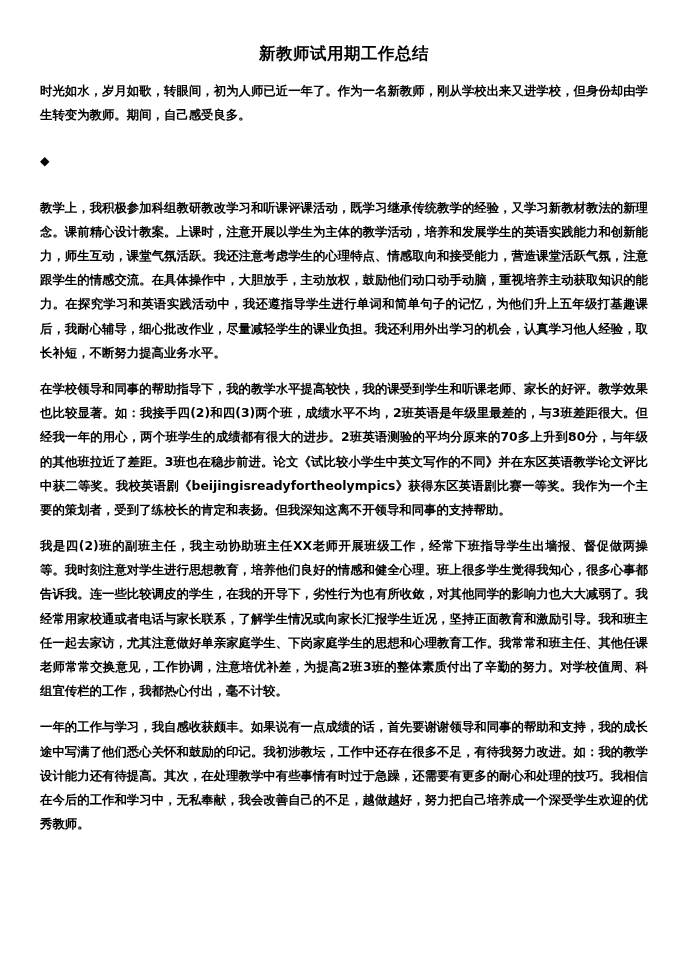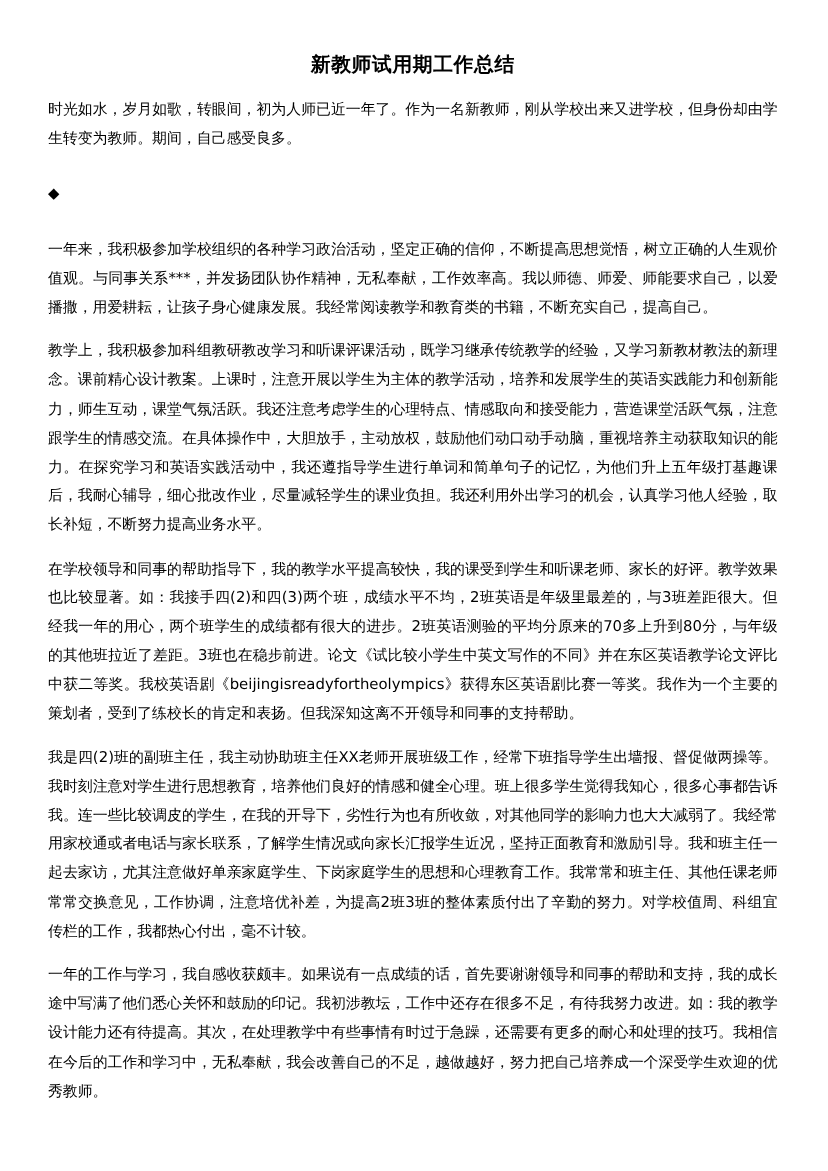--- a/index.html
+++ b/index.html
@@ -31,20 +31,21 @@
     line-height: 1.4;
   }
   .para {
     font-size: 12.4px;
     line-height: 1.95;
     text-align: justify;
     text-justify: inter-ideograph;
     margin: 0 0 12px 0;
     text-indent: 0;
     word-break: break-all;
+    font-weight: bold;
   }
   .marker-para {
     font-size: 12.4px;
     line-height: 1.95;
     margin: 0 0 12px 0;
     min-height: 20px;
   }
   .spacer-sm { height: 10px; }
 </style>
 </head>
@@ -55,21 +56,20 @@
   <h1 class="doc-title">新教师试用期工作总结</h1>
 
   <p class="para">时光如水，岁月如歌，转眼间，初为人师已近一年了。作为一名新教师，刚从学校出来又进学校，但身份却由学生转变为教师。期间，自己感受良多。</p>
 
   <div class="spacer-sm"></div>
 
   <p class="marker-para">◆</p>
 
   <div class="spacer-sm"></div>
 
-  <p class="para">一年来，我积极参加学校组织的各种学习政治活动，坚定正确的信仰，不断提高思想觉悟，树立正确的人生观价值观。与同事关系***，并发扬团队协作精神，无私奉献，工作效率高。我以师德、师爱、师能要求自己，以爱播撒，用爱耕耘，让孩子身心健康发展。我经常阅读教学和教育类的书籍，不断充实自己，提高自己。</p>
 
   <p class="para">教学上，我积极参加科组教研教改学习和听课评课活动，既学习继承传统教学的经验，又学习新教材教法的新理念。课前精心设计教案。上课时，注意开展以学生为主体的教学活动，培养和发展学生的英语实践能力和创新能力，师生互动，课堂气氛活跃。我还注意考虑学生的心理特点、情感取向和接受能力，营造课堂活跃气氛，注意跟学生的情感交流。在具体操作中，大胆放手，主动放权，鼓励他们动口动手动脑，重视培养主动获取知识的能力。在探究学习和英语实践活动中，我还遵指导学生进行单词和简单句子的记忆，为他们升上五年级打基趣课后，我耐心辅导，细心批改作业，尽量减轻学生的课业负担。我还利用外出学习的机会，认真学习他人经验，取长补短，不断努力提高业务水平。</p>
 
   <p class="para">在学校领导和同事的帮助指导下，我的教学水平提高较快，我的课受到学生和听课老师、家长的好评。教学效果也比较显著。如：我接手四(2)和四(3)两个班，成绩水平不均，2班英语是年级里最差的，与3班差距很大。但经我一年的用心，两个班学生的成绩都有很大的进步。2班英语测验的平均分原来的70多上升到80分，与年级的其他班拉近了差距。3班也在稳步前进。论文《试比较小学生中英文写作的不同》并在东区英语教学论文评比中获二等奖。我校英语剧《beijingisreadyfortheolympics》获得东区英语剧比赛一等奖。我作为一个主要的策划者，受到了练校长的肯定和表扬。但我深知这离不开领导和同事的支持帮助。</p>
 
   <p class="para">我是四(2)班的副班主任，我主动协助班主任XX老师开展班级工作，经常下班指导学生出墙报、督促做两操等。我时刻注意对学生进行思想教育，培养他们良好的情感和健全心理。班上很多学生觉得我知心，很多心事都告诉我。连一些比较调皮的学生，在我的开导下，劣性行为也有所收敛，对其他同学的影响力也大大减弱了。我经常用家校通或者电话与家长联系，了解学生情况或向家长汇报学生近况，坚持正面教育和激励引导。我和班主任一起去家访，尤其注意做好单亲家庭学生、下岗家庭学生的思想和心理教育工作。我常常和班主任、其他任课老师常常交换意见，工作协调，注意培优补差，为提高2班3班的整体素质付出了辛勤的努力。对学校值周、科组宜传栏的工作，我都热心付出，毫不计较。</p>
 
   <p class="para">一年的工作与学习，我自感收获颇丰。如果说有一点成绩的话，首先要谢谢领导和同事的帮助和支持，我的成长途中写满了他们悉心关怀和鼓励的印记。我初涉教坛，工作中还存在很多不足，有待我努力改进。如：我的教学设计能力还有待提高。其次，在处理教学中有些事情有时过于急躁，还需要有更多的耐心和处理的技巧。我相信在今后的工作和学习中，无私奉献，我会改善自己的不足，越做越好，努力把自己培养成一个深受学生欢迎的优秀教师。</p>
 
 </div>

